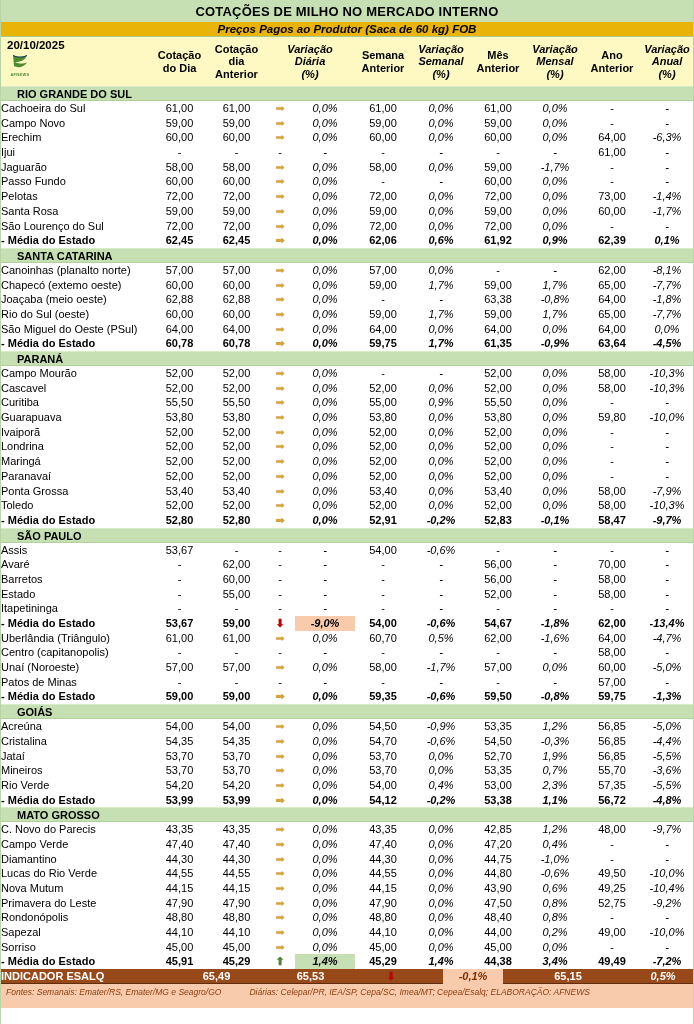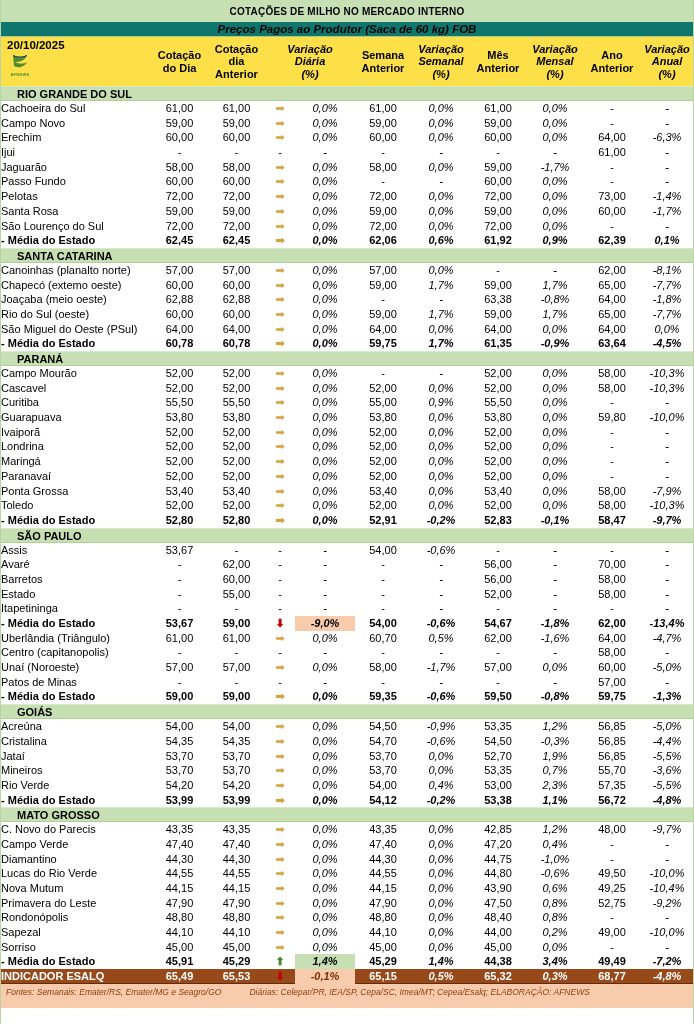--- a/index.html
+++ b/index.html
@@ -1,25 +1,25 @@
 <!DOCTYPE html>
 <html><head>
 <meta charset="utf-8">
 <style>
   * { margin:0; padding:0; box-sizing:border-box; }
   html,body { width:694px; background:#fff; font-family:"Liberation Sans", sans-serif; color:#000; }
   #sheet { width:694px; height:1024px; border:1px solid #b9d5a4; border-width:0 1px; overflow:hidden; }
 
   .title-bar { background:#C6E0B4; height:22px; display:flex; align-items:center; justify-content:center;
-               font-weight:bold; font-size:10px; letter-spacing:.2px; }
-  .subtitle-bar { background:#0f766e; height:15px; display:flex; align-items:center; justify-content:center;
+               font-weight:bold; font-size:13px; letter-spacing:.2px; }
+  .subtitle-bar { background:#eab308; height:15px; display:flex; align-items:center; justify-content:center;
                   font-weight:bold; font-style:italic; font-size:11.5px; border-bottom:1px solid #a8c98e; }
 
   .head-row { height:49px; display:grid; grid-template-columns:150px 57px 57px 90px 56px 60px 54px 60px 54px 56px;
-              align-items:center; background:#fde047; }
+              align-items:center; background:#fef9c3; }
   .date-cell { padding:2px 0 0 6px; align-self:start; }
   .date-text { font-weight:bold; font-size:11.5px; }
   .logo { margin-top:3px; width:26px; display:flex; flex-direction:column; align-items:center; }
   .logo-caption { font-size:4px; color:#4e8c2f; font-weight:bold; letter-spacing:.3px; }
   .col-head { text-align:center; font-weight:bold; font-size:11px; line-height:12.5px; white-space:pre-line; }
   .col-head.it { font-style:italic; }
 
   .section-bar { background:#C6E0B4; height:15px; line-height:15px; font-weight:bold; font-size:11px;
                  padding-left:16px; border-bottom:1px solid #b2d099; border-top:1px solid #d8ecc8; }
 
@@ -30,21 +30,21 @@
   .cell.pct { font-style:italic; }
   .row.media .cell { font-weight:bold; }
   .arrow-right { color:#D4A23F; font-size:11px; }
   .arrow-down  { color:#C00000; font-size:11px; }
   .arrow-up    { color:#548235; font-size:11px; }
   .hl-peach { background:#F8CBAD; }
   .hl-green { background:#C6E0B4; }
 
   .indicator-row { display:grid; grid-template-columns:150px 57px 57px 30px 60px 56px 60px 54px 60px 54px 56px;
                    height:15px; align-items:center; background:#98491A; color:#fff; font-size:11px; font-weight:bold;
-                   border-bottom:1px solid #5f2c0c; }
+                   border-bottom:1px solid #5f2c0c;gap:37px; }
   .indicator-row .cell { line-height:15px; height:15px; }
   .indicator-row .cell.city { color:#fff; }
   .indicator-row .hl-peach { color:#7B3000; }
   .indicator-row .pct { font-style:italic; }
 
   .footer-bar { background:#F8CBAD; height:24px; padding:3px 0 0 5px; font-size:8.5px; font-style:italic; color:#8B3E0F; }
   .footer-bar .gap { display:inline-block; width:28px; }
 </style>
 </head>
 <body>

